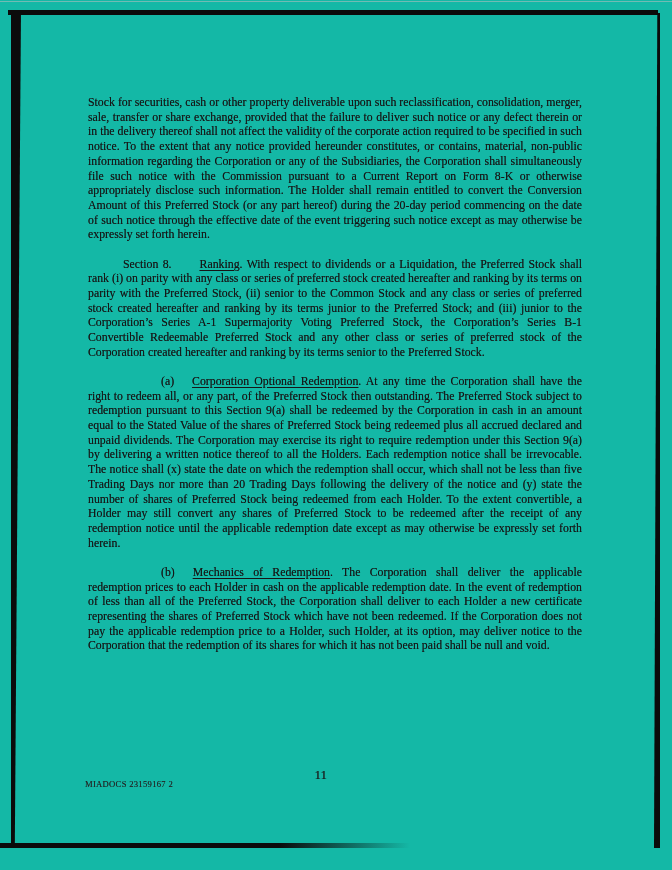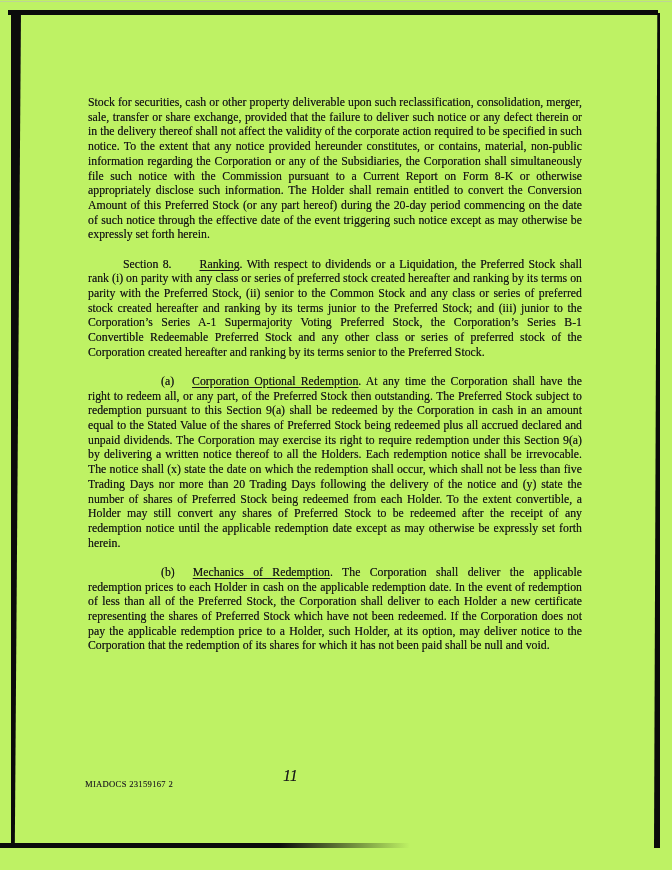--- a/index.html
+++ b/index.html
@@ -10,21 +10,21 @@
     width: 672px;
     height: 870px;
     position: relative;
     overflow: hidden;
     background: #fdfdfc;
     font-family: "Liberation Serif", serif;
   }
   .sheet {
     position: absolute;
     inset: 0;
-    background: #bef264;
+    background: #14b8a6;
   }
   
   .hairline-top {
     position: absolute;
     left: 0; top: 1px;
     width: 672px; height: 1px;
     background: #bdbdbd;
     opacity: .55;
   }
   .border-top {
@@ -81,25 +81,24 @@
   .u {
     text-decoration: underline;
     text-underline-offset: 1.5px;
     text-decoration-thickness: 1px;
   }
   
   .page-number {
     position: absolute;
     left: 283px; top: 767px;
     width: 44px;
-    text-align: left;
-    font-size: 16px;
+    text-align: right;
+    font-size: 13px;
     color: #1b1b1b;
     text-shadow: 0 0 0.5px rgba(25,25,25,.6);
-    font-style: italic;
   }
   .doc-id {
     position: absolute;
     left: 85px; top: 779px;
     font-size: 8.6px;
     letter-spacing: 0.3px;
     color: #242424;
     text-shadow: 0 0 0.4px rgba(30,30,30,.55);
   }
 </style>

